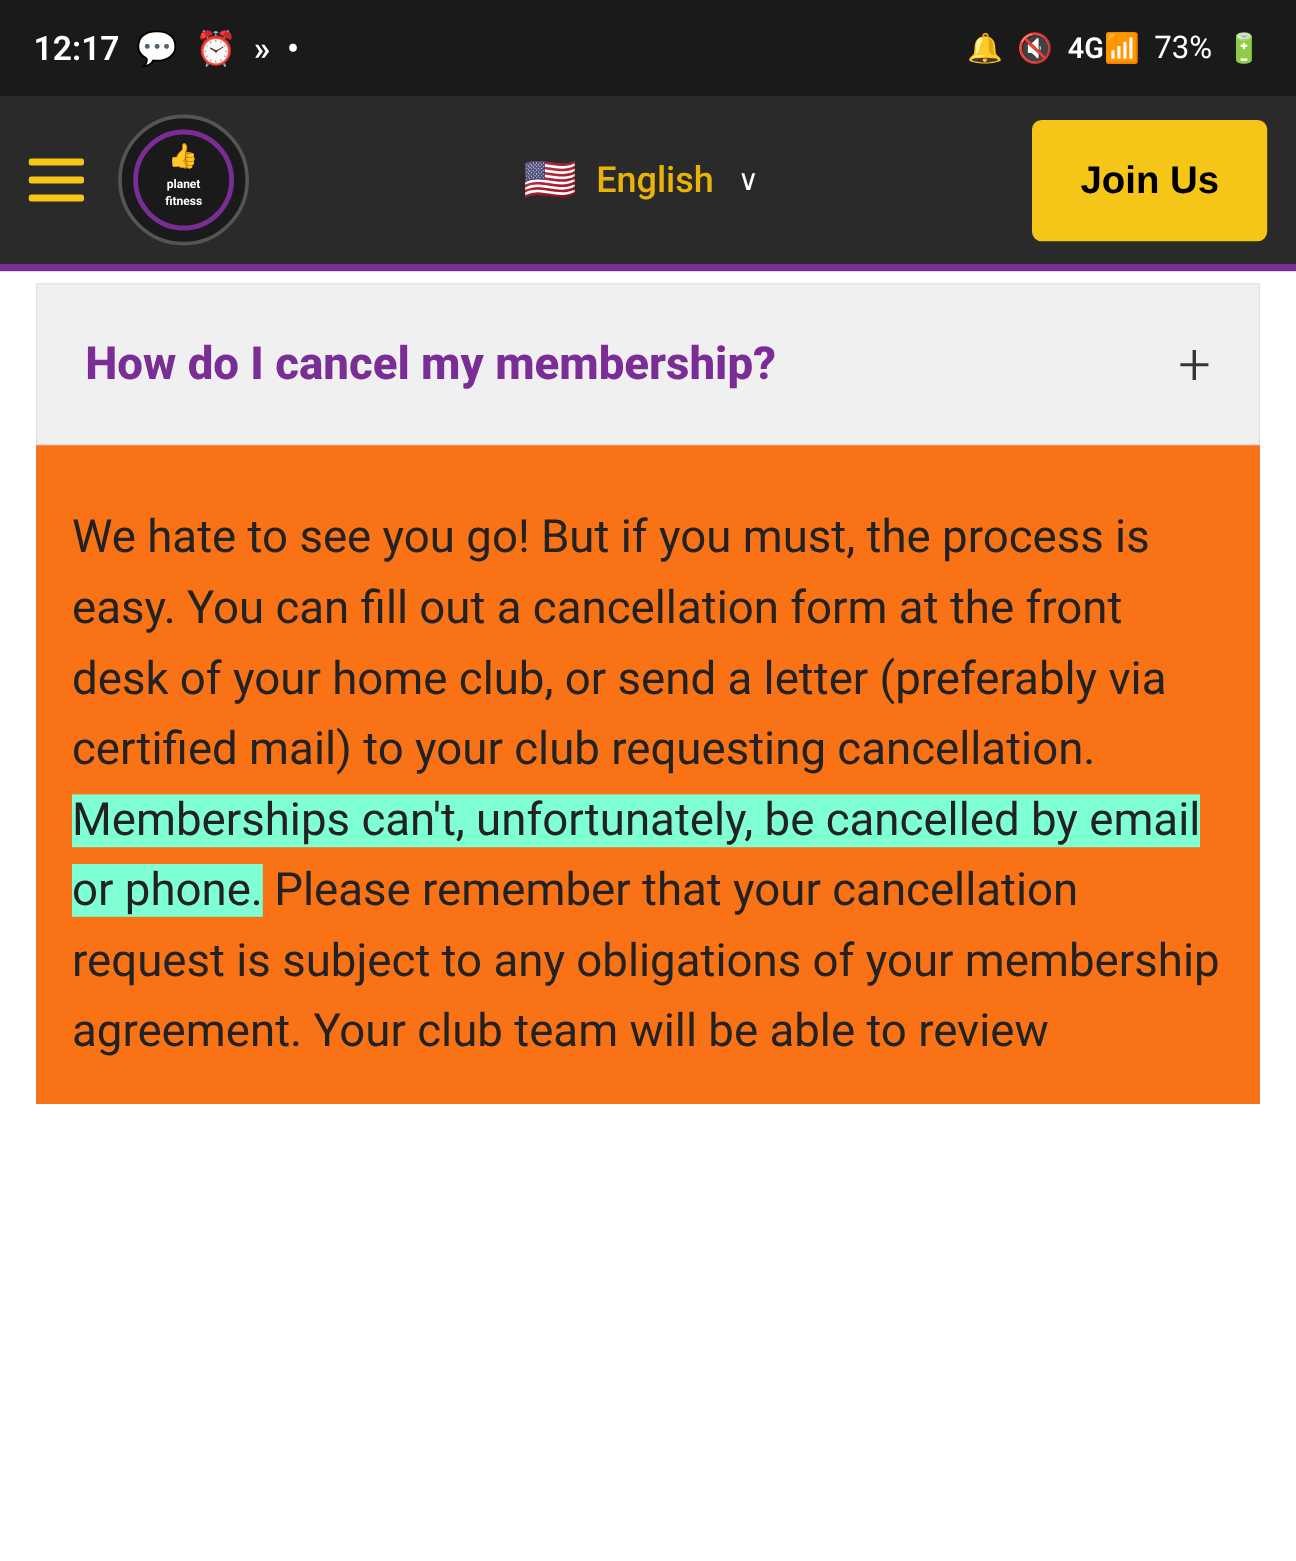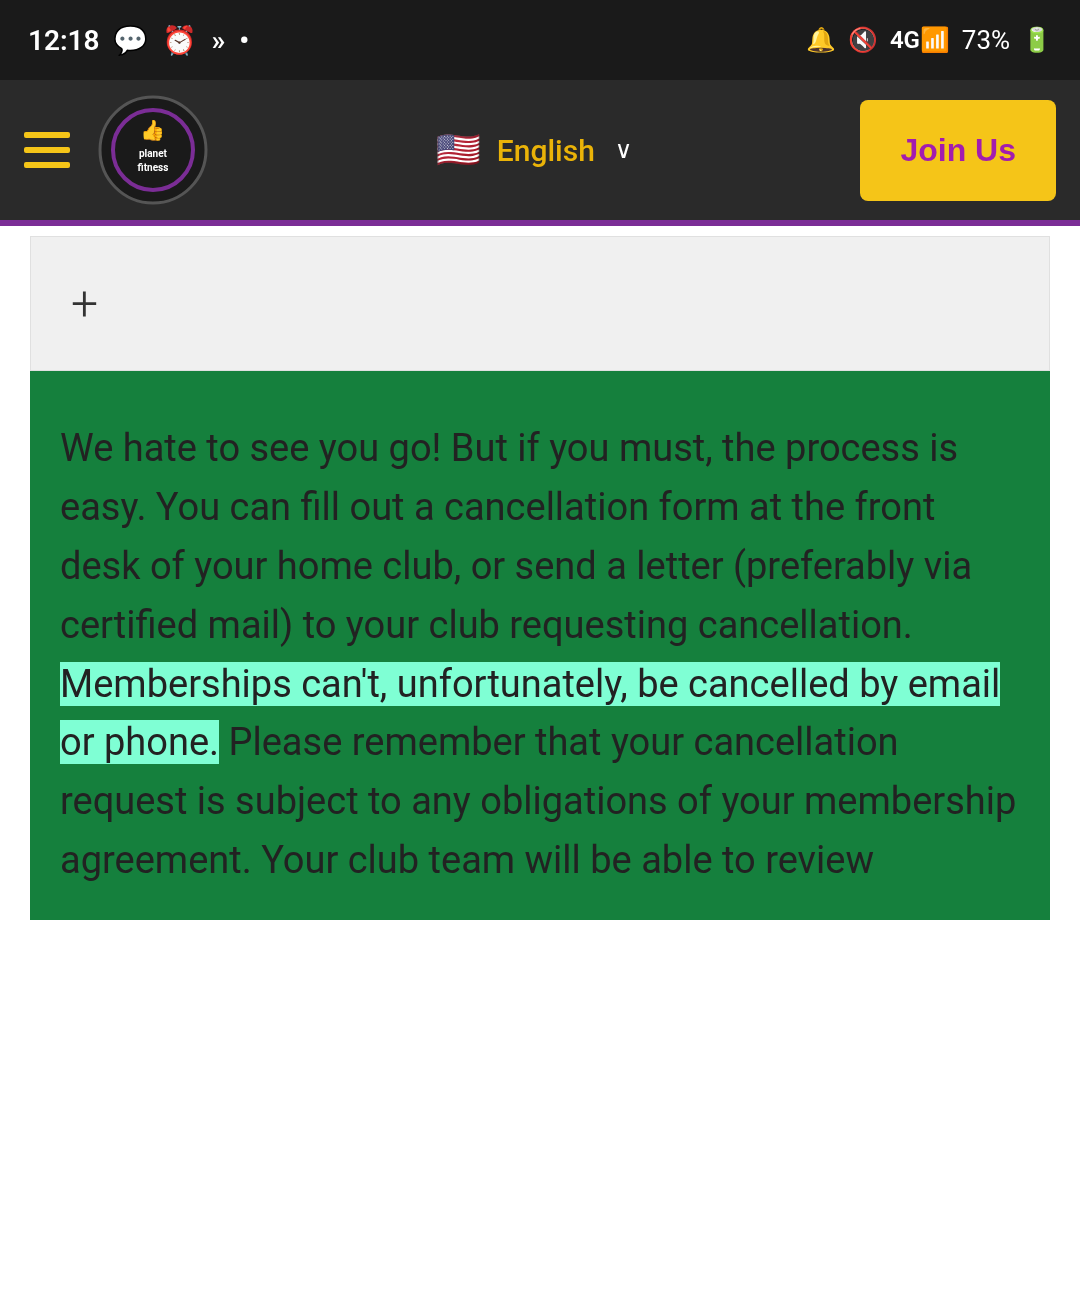--- a/index.html
+++ b/index.html
@@ -98,21 +98,21 @@
     }
 
     .chevron-down {
       color: #ffffff;
       font-size: 24px;
       margin-left: 4px;
     }
 
     .join-us-btn {
       background: #f5c518;
-      color: #a21caf;
+      color: #000000;
       border: none;
       padding: 32px 40px;
       font-size: 32px;
       font-weight: 700;
       border-radius: 8px;
       cursor: pointer;
       white-space: nowrap;
     }
 
     
@@ -149,21 +149,21 @@
     .plus-icon {
       color: #333333;
       font-size: 48px;
       font-weight: 300;
       flex-shrink: 0;
     }
 
     
     .faq-answer {
       padding: 48px 30px 30px 30px;
-      background: #15803d;
+      background: #f97316;
     }
 
     .answer-text {
       font-size: 38px;
       line-height: 1.55;
       color: #222222;
     }
 
     .highlight {
       background: #7fffd4;
@@ -174,21 +174,21 @@
     .pf-logo {
       width: 110px;
       height: 110px;
     }
   </style>
 </head>
 <body>
 
 <div class="status-bar">
   <div class="status-left">
-    <span>12:18</span>
+    <span>12:17</span>
     <span>💬</span>
     <span>⏰</span>
     <span>»</span>
     <span>•</span>
   </div>
   <div class="status-right">
     <span>🔔</span>
     <span>🔇</span>
     <span>4G📶</span>
     <span class="battery-text">73%</span>
@@ -225,20 +225,21 @@
   </div>
 
   <button class="join-us-btn">Join Us</button>
 </div>
 
 <div class="purple-border"></div>
 
 <div class="faq-container">
 
   <div class="faq-item">
+    <span class="faq-question">How do I cancel my membership?</span>
     <span class="plus-icon">+</span>
   </div>
 
   <div class="faq-answer">
     <p class="answer-text">
       <span>We hate to see you go! But if you must, the process is easy. You can fill out a cancellation form at the front desk of your home club, or send a letter (preferably via certified mail) to your club requesting cancellation. </span><span class="highlight">Memberships can't, unfortunately, be cancelled by email or phone.</span><span> Please remember that your cancellation request is subject to any obligations of your membership agreement. Your club team will be able to review</span>
     </p>
   </div>
 
 </div>

